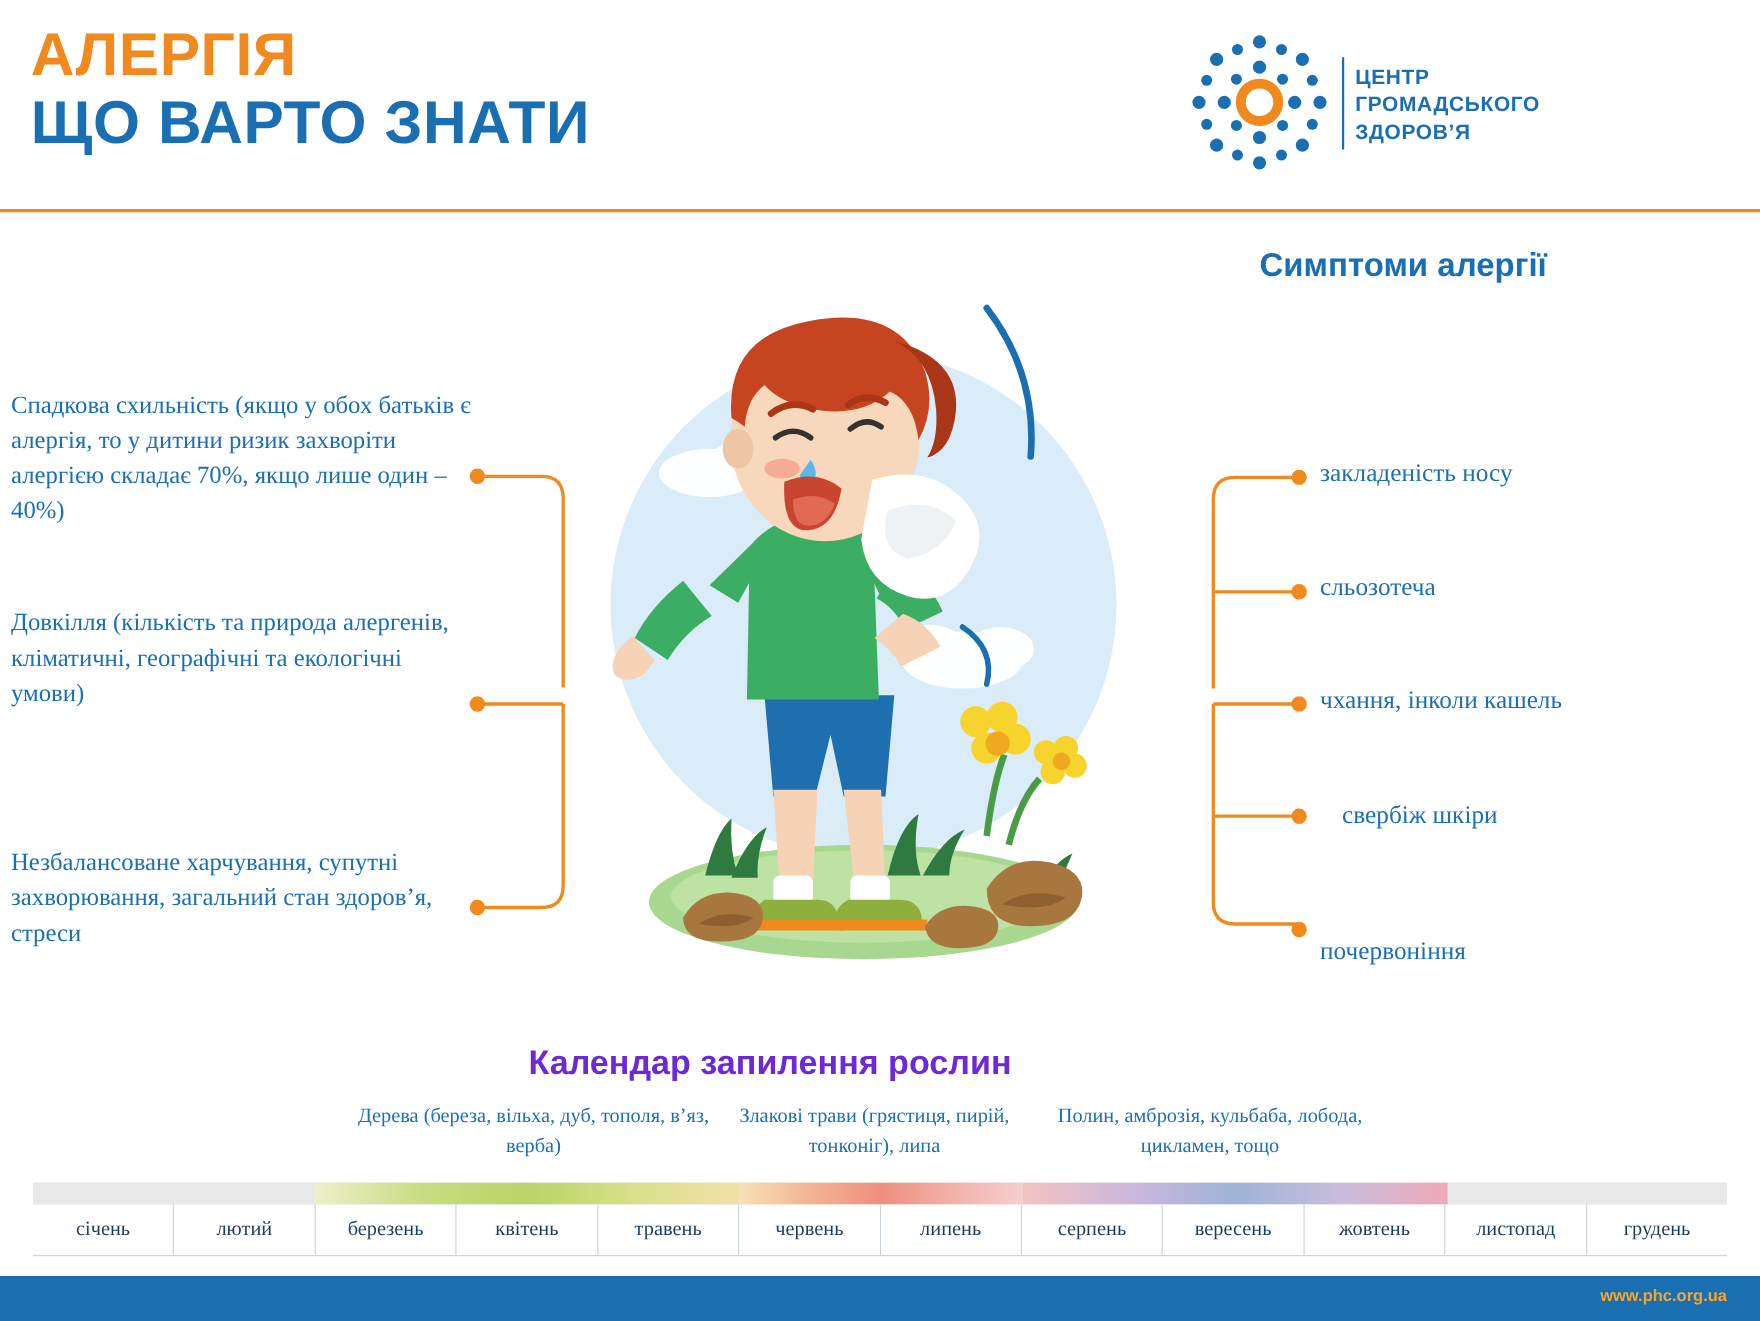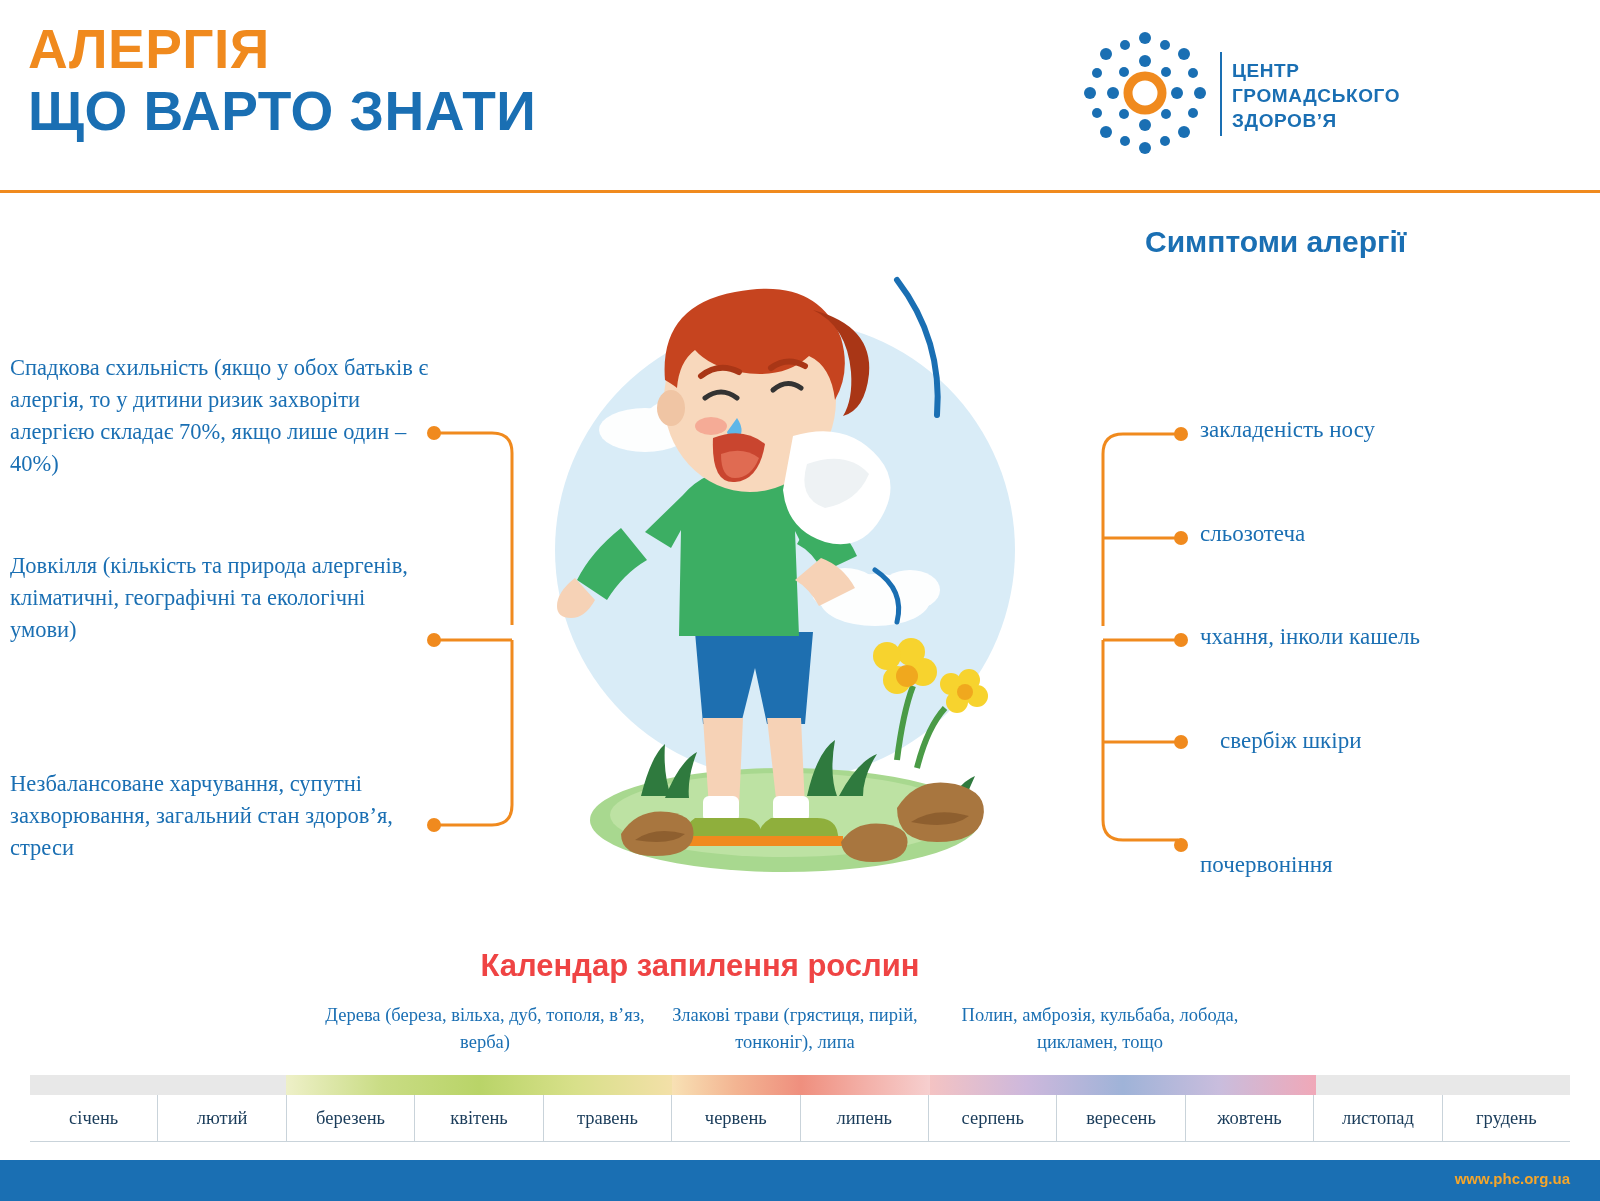--- a/index.html
+++ b/index.html
@@ -165,21 +165,21 @@
 
   
   .calendar-title {
     position: absolute;
     left: 0;
     top: 948px;
     width: 1400px;
     text-align: center;
     font-size: 31px;
     font-weight: bold;
-    color: #ef4444;
+    color: #6d28d9;
   }
   .cal-group {
     position: absolute;
     color: #1a6fb3;
     font-size: 18.5px;
     line-height: 27px;
     text-align: center;
     font-family: "Liberation Serif", serif;
   }
   #cal-group-0 { left: 320px; top: 1002px; width: 330px; }

